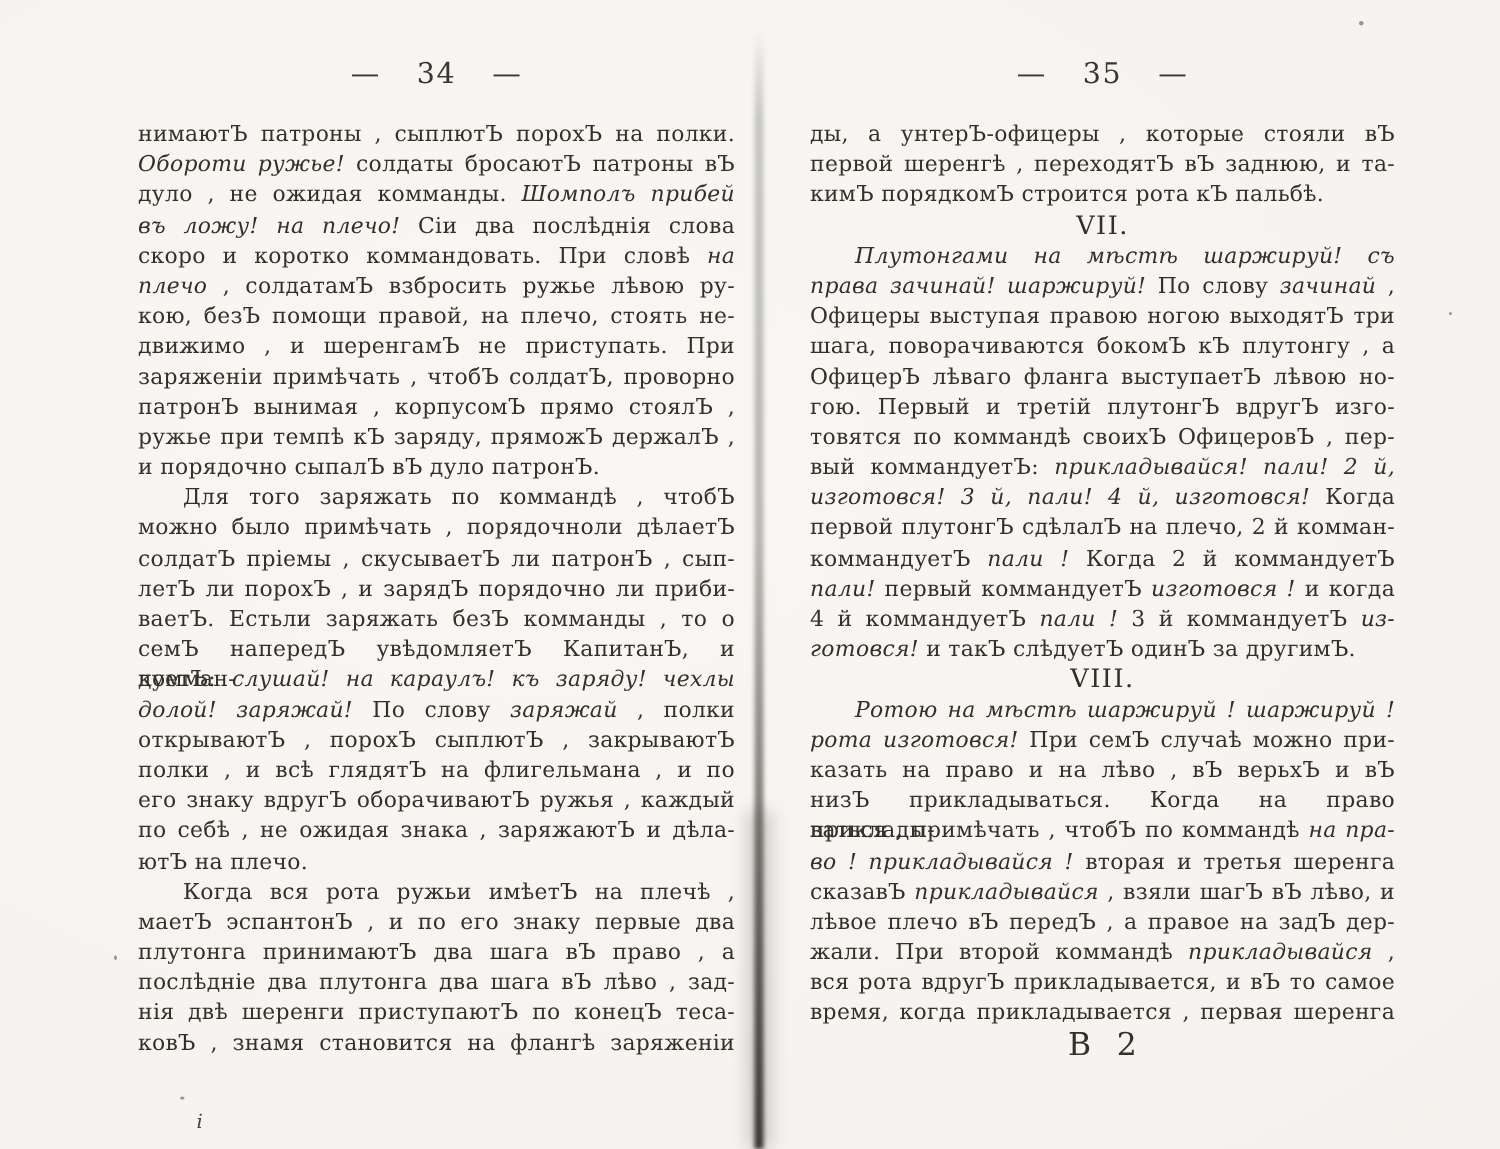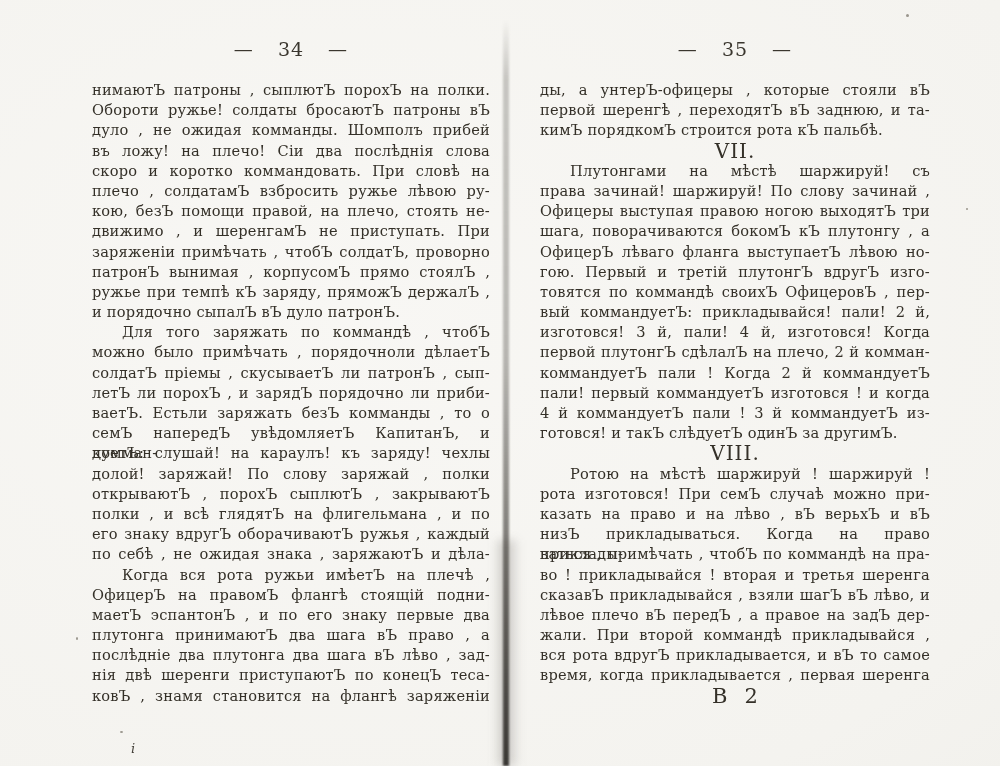--- a/index.html
+++ b/index.html
@@ -19,28 +19,28 @@
   }
   .page-body{font-size:14.6px;}
   .line{
     line-height:20.2px;height:20.2px;
     text-align:justify;text-align-last:justify;-moz-text-align-last:justify;
     letter-spacing:0.2px;white-space:normal;overflow:visible;
   }
   .line.end{text-align-last:left;-moz-text-align-last:left;}
   .line.heading{
     text-align:left;text-align-last:center;-moz-text-align-last:center;
-    font-size:20px;letter-spacing:1px;
+    font-size:17px;letter-spacing:1px;
   }
   .line.signature{
     text-align:center;text-align-last:center;-moz-text-align-last:center;
     word-spacing:10px;font-size:21px;
   }
   .line.indent{text-indent:30px;}
-  .it{}
+  .it{font-style:italic;}
   
   .gutter{
     position:absolute;left:503px;top:20px;bottom:0;width:6px;
     background:linear-gradient(to bottom,
       rgba(90,88,82,0.00) 0%,
       rgba(90,88,82,0.30) 8%,
       rgba(80,78,72,0.38) 45%,
       rgba(55,52,47,0.62) 70%,
       rgba(30,28,25,0.88) 100%);
     filter:blur(1.3px);
@@ -87,22 +87,22 @@
       <div class="line body"><span>солдатЪ пріемы , скусываетЪ ли патронЪ , сып-</span></div>
       <div class="line body"><span>летЪ ли порохЪ , и зарядЪ порядочно ли приби-</span></div>
       <div class="line body"><span>ваетЪ. Естьли заряжать безЪ комманды , то о</span></div>
       <div class="line body"><span>семЪ напередЪ увѣдомляетЪ КапитанЪ, и комман-</span></div>
       <div class="line body"><span>дуетЪ: </span><span class="it">слушай! на караулъ! къ заряду! чехлы</span></div>
       <div class="line body"><span class="it">долой! заряжай!</span><span> По слову </span><span class="it">заряжай</span><span> , полки</span></div>
       <div class="line body"><span>открываютЪ , порохЪ сыплютЪ , закрываютЪ</span></div>
       <div class="line body"><span>полки , и всѣ глядятЪ на флигельмана , и по</span></div>
       <div class="line body"><span>его знаку вдругЪ оборачиваютЪ ружья , каждый</span></div>
       <div class="line body"><span>по себѣ , не ожидая знака , заряжаютЪ и дѣла-</span></div>
+      <div class="line end"><span>ютЪ на плечо.</span></div>
       <div class="line body indent"><span>Когда вся рота ружьи имѣетЪ на плечѣ ,</span></div>
-      <div class="line body"><span>ОфицерЪ на правомЪ флангѣ стоящій подни-</span></div>
       <div class="line body"><span>маетЪ эспантонЪ , и по его знаку первые два</span></div>
       <div class="line body"><span>плутонга принимаютЪ два шага вЪ право , а</span></div>
       <div class="line body"><span>послѣдніе два плутонга два шага вЪ лѣво , зад-</span></div>
       <div class="line body"><span>нія двѣ шеренги приступаютЪ по конецЪ теса-</span></div>
       <div class="line body"><span>ковЪ , знамя становится на флангѣ заряженіи</span></div>
     </div>
 </div>
 
 <div class="page page-right">
   <div class="page-header">— 35 —</div>

